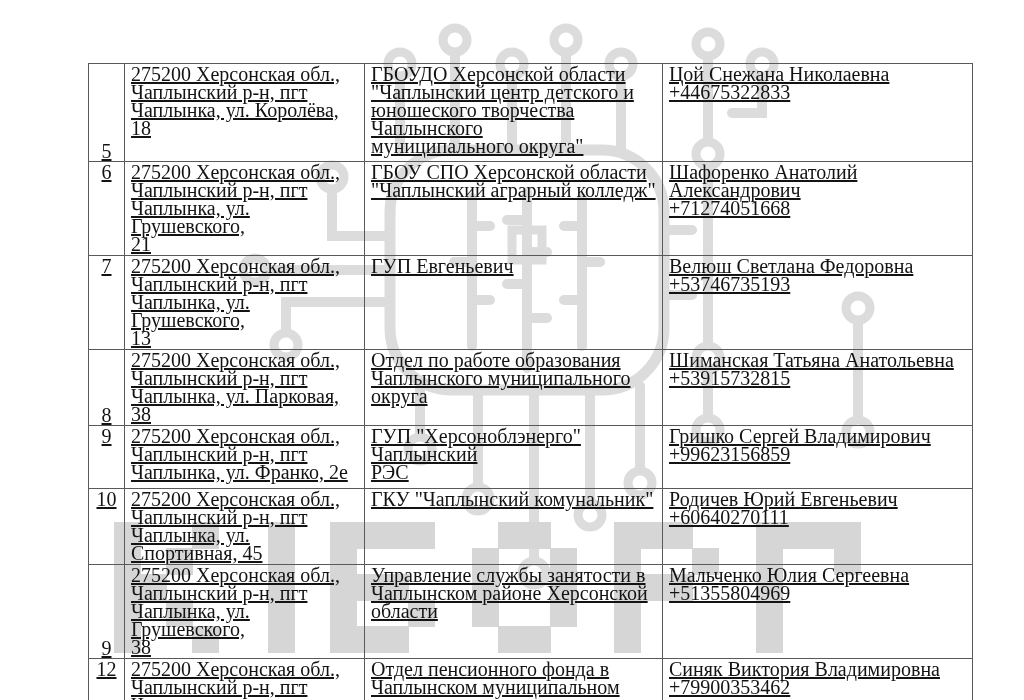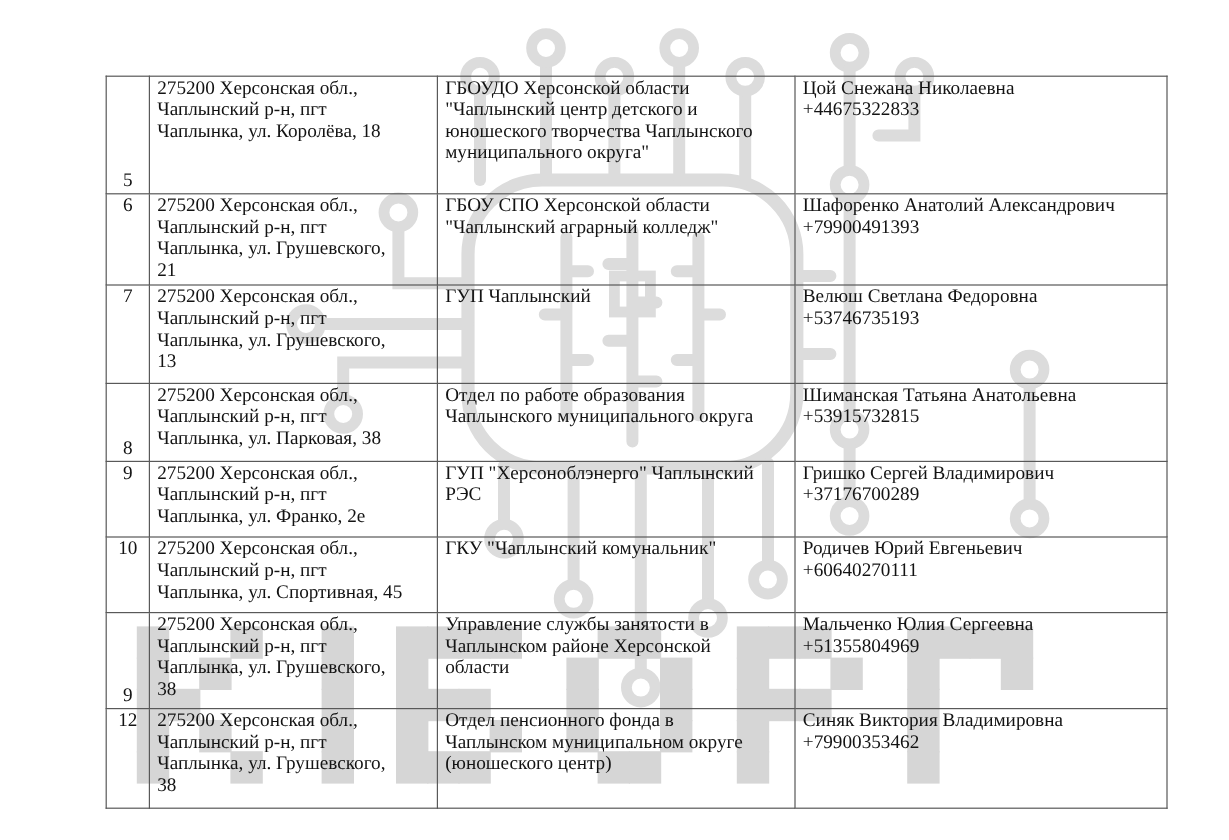--- a/index.html
+++ b/index.html
@@ -14,24 +14,25 @@
   .px-block{position:absolute;width:27px;height:27px;}
   
   #contacts-table{
     position:absolute;left:88px;top:63px;z-index:1;
     border-collapse:collapse;table-layout:fixed;width:884px;
   }
   #contacts-table td{
     border:1px solid #595959;
     vertical-align:top;
     padding:1px 6px 2px 6px;
-    font-size:16px;line-height:18px;color:#131313;
+    font-size:20px;line-height:18px;color:#131313;
     white-space:pre-line;
     overflow:hidden;
     background:transparent;
+    text-decoration:underline;
   }
   #contacts-table td.num{
     text-align:center;padding:1px 2px;white-space:normal;
   }
   #contacts-table td.num.bottom{vertical-align:bottom;}
 </style>
 </head>
 <body>
 
 <svg id="circuit-wm" viewBox="0 0 1024 700" fill="none" stroke-linecap="round">
@@ -173,29 +174,29 @@
       </tr>
       <tr style="height: 73px;">
         <td class="num">6</td>
         <td>275200 Херсонская обл.,
 Чаплынский р-н, пгт
 Чаплынка, ул. Грушевского,
 21</td>
         <td>ГБОУ СПО Херсонской области
 "Чаплынский аграрный колледж"</td>
         <td>Шафоренко Анатолий Александрович
-+79900491393</td>
++71274051668</td>
       </tr>
       <tr style="height: 82px;">
         <td class="num">7</td>
         <td>275200 Херсонская обл.,
 Чаплынский р-н, пгт
 Чаплынка, ул. Грушевского,
 13</td>
-        <td>ГУП Чаплынский</td>
+        <td>ГУП Евгеньевич</td>
         <td>Велюш Светлана Федоровна
 +53746735193</td>
       </tr>
       <tr style="height: 65px;">
         <td class="num bottom">8</td>
         <td>275200 Херсонская обл.,
 Чаплынский р-н, пгт
 Чаплынка, ул. Парковая, 38</td>
         <td>Отдел по работе образования
 Чаплынского муниципального округа</td>
@@ -203,21 +204,21 @@
 +53915732815</td>
       </tr>
       <tr style="height: 63px;">
         <td class="num">9</td>
         <td>275200 Херсонская обл.,
 Чаплынский р-н, пгт
 Чаплынка, ул. Франко, 2е</td>
         <td>ГУП "Херсоноблэнерго" Чаплынский
 РЭС</td>
         <td>Гришко Сергей Владимирович
-+37176700289</td>
++99623156859</td>
       </tr>
       <tr style="height: 63px;">
         <td class="num">10</td>
         <td>275200 Херсонская обл.,
 Чаплынский р-н, пгт
 Чаплынка, ул. Спортивная, 45</td>
         <td>ГКУ "Чаплынский комунальник"</td>
         <td>Родичев Юрий Евгеньевич
 +60640270111</td>
       </tr>

